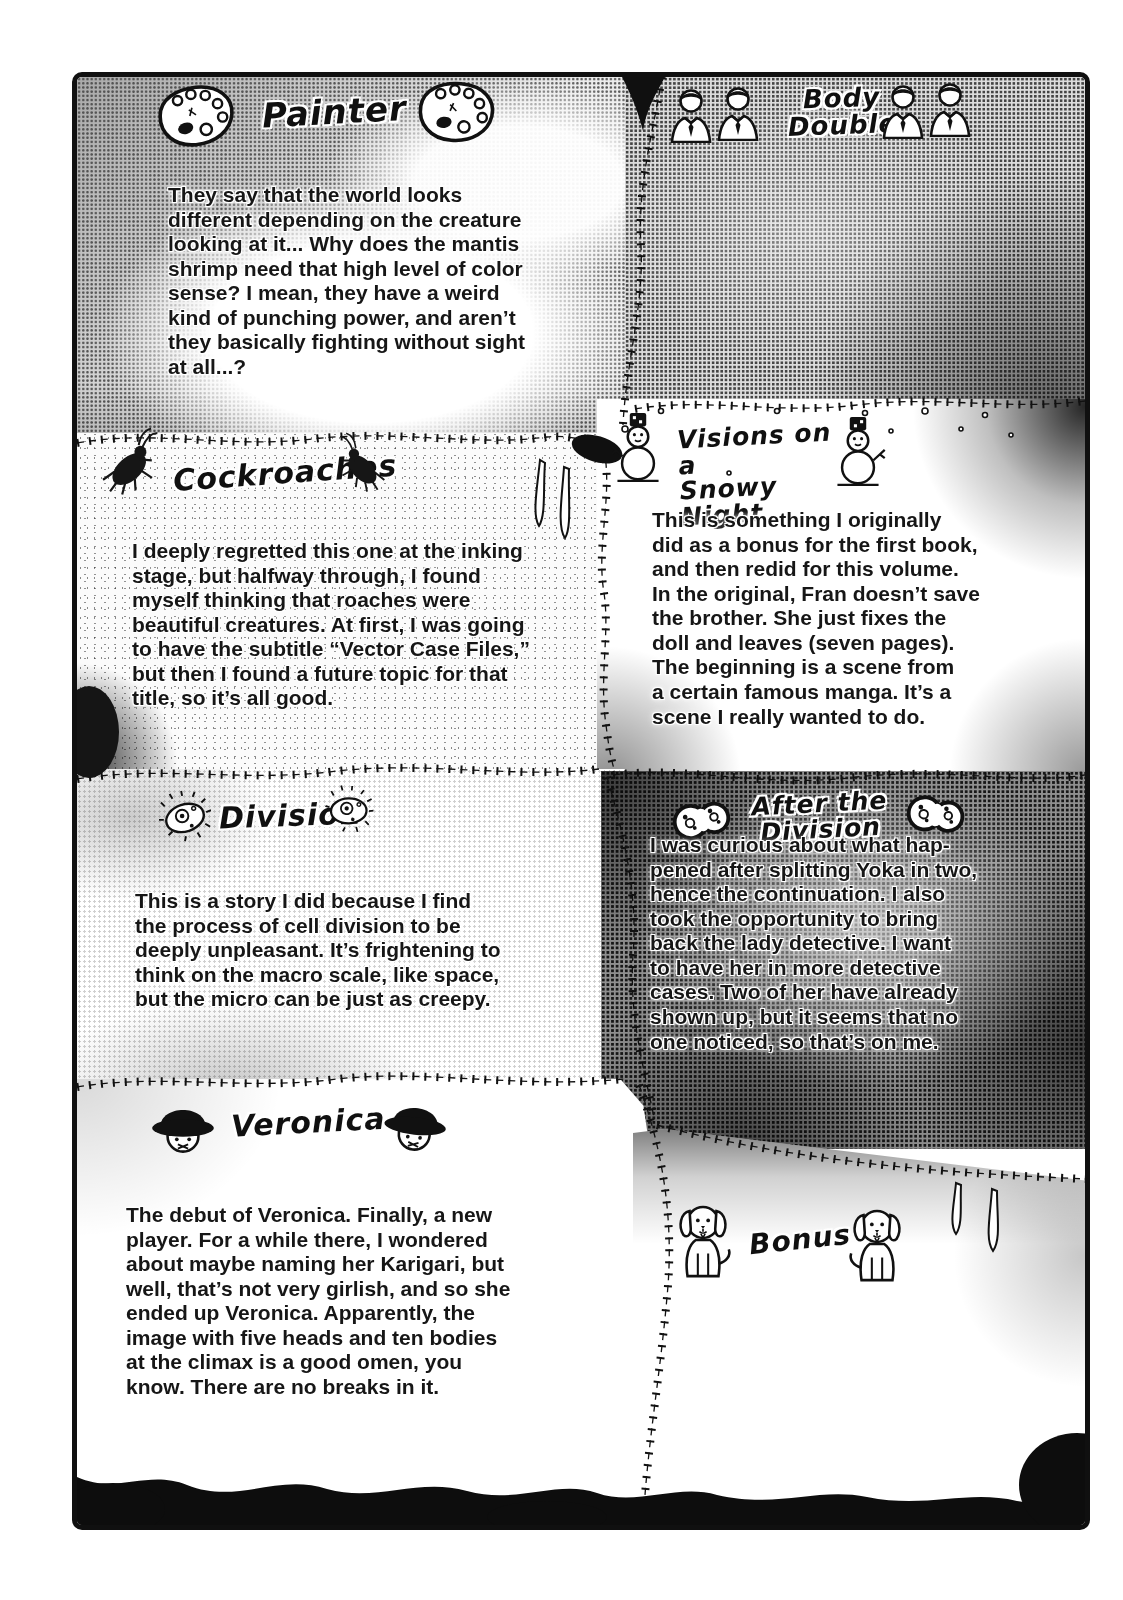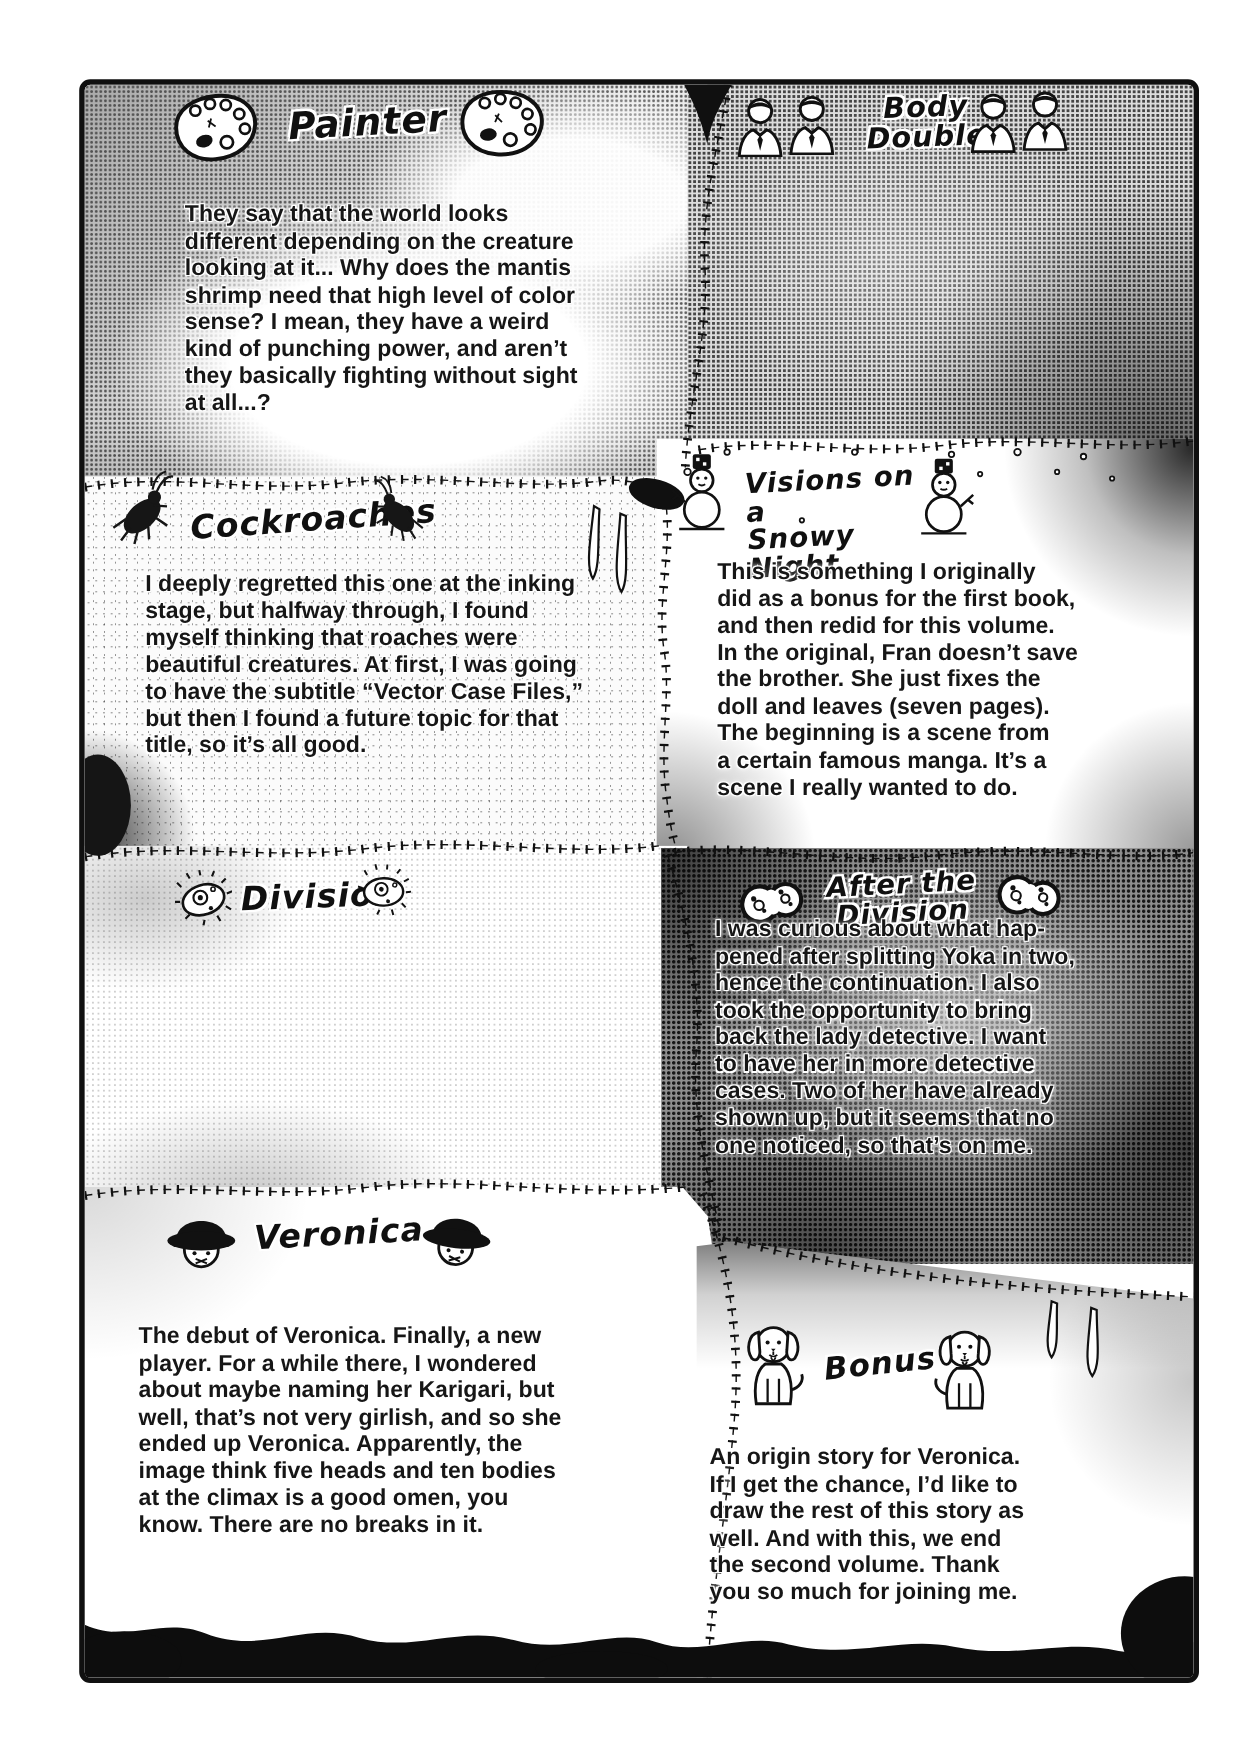--- a/index.html
+++ b/index.html
@@ -260,21 +260,21 @@
         <use href="#sym-men-pair"></use>
       </svg>
 
     <svg class="icon" style="left:16px;top:356px;width:72px;height:62px;transform:rotate(-14deg)">
         <use href="#sym-roach"></use>
       </svg>
     <div class="title" style="left:96px;top:380px;width:260px;font-size:30px;transform:rotate(-4deg)">Cockroaches</div>
     <svg class="icon" style="left:255px;top:360px;width:62px;height:56px;transform:rotate(18deg) scaleX(-1)">
         <use href="#sym-roach"></use>
       </svg>
-    <div class="body-text" style="left:27px;top:442px;width:455px">I deeply regretted this one at the inking
+    <div class="body-text" style="left:27px;top:462px;width:455px">I deeply regretted this one at the inking
 stage, but halfway through, I found
 myself thinking that roaches were
 beautiful creatures. At first, I was going
 to have the subtitle “Vector Case Files,”
 but then I found a future topic for that
 title, so it’s all good.</div>
 
     <svg class="icon" style="left:532px;top:334px;width:58px;height:74px">
         <use href="#sym-snowman"></use>
       </svg>
@@ -293,20 +293,25 @@
 a certain famous manga. It’s a
 scene I really wanted to do.</div>
 
     <svg class="icon" style="left:82px;top:712px;width:52px;height:56px">
         <use href="#sym-cell"></use>
       </svg>
     <div class="title" style="left:142px;top:724px;width:140px;font-size:30px;transform:rotate(-2deg)">Division</div>
     <svg class="icon" style="left:248px;top:707px;width:48px;height:52px;transform:rotate(16deg)">
         <use href="#sym-cell"></use>
       </svg>
+    <div class="body-text" style="left:30px;top:812px;width:450px">This is a story I did because I find
+the process of cell division to be
+deeply unpleasant. It’s frightening to
+think on the macro scale, like space,
+but the micro can be just as creepy.</div>
 
     <svg class="icon" style="left:590px;top:712px;width:70px;height:62px;transform:rotate(-10deg)">
         <use href="#sym-blobpair"></use>
       </svg>
     <div class="title" style="left:668px;top:714px;width:150px;font-size:25px;text-align:center;transform:rotate(-3deg)">After the
 Division</div>
     <svg class="icon" style="left:824px;top:707px;width:70px;height:62px;transform:rotate(8deg)">
         <use href="#sym-blobpair"></use>
       </svg>
     <div class="body-text" style="left:545px;top:756px;width:362px">I was curious about what hap-
@@ -324,32 +329,26 @@
       </svg>
     <div class="title" style="left:154px;top:1030px;width:180px;font-size:30px;transform:rotate(-3deg)">Veronica</div>
     <svg class="icon" style="left:302px;top:1014px;width:72px;height:72px;transform:rotate(6deg)">
         <use href="#sym-hatgirl"></use>
       </svg>
     <div class="body-text" style="left:21px;top:1126px;width:435px">The debut of Veronica. Finally, a new
 player. For a while there, I wondered
 about maybe naming her Karigari, but
 well, that’s not very girlish, and so she
 ended up Veronica. Apparently, the
-image think five heads and ten bodies
+image with five heads and ten bodies
 at the climax is a good omen, you
 know. There are no breaks in it.</div>
 
     <svg class="icon" style="left:594px;top:1122px;width:64px;height:82px">
         <use href="#sym-dog"></use>
       </svg>
     <div class="title" style="left:672px;top:1148px;width:120px;font-size:28px;transform:rotate(-6deg)">Bonus</div>
     <svg class="icon" style="left:768px;top:1126px;width:64px;height:82px;transform:scaleX(-1)">
         <use href="#sym-dog"></use>
       </svg>
-    <div class="body-text" style="left:540px;top:1236px;width:365px">An origin story for Veronica.
-If I get the chance, I’d like to
-draw the rest of this story as
-well. And with this, we end
-the second volume. Thank
-you so much for joining me.</div>
 
   </div>
 </div>
 
 </body></html>

